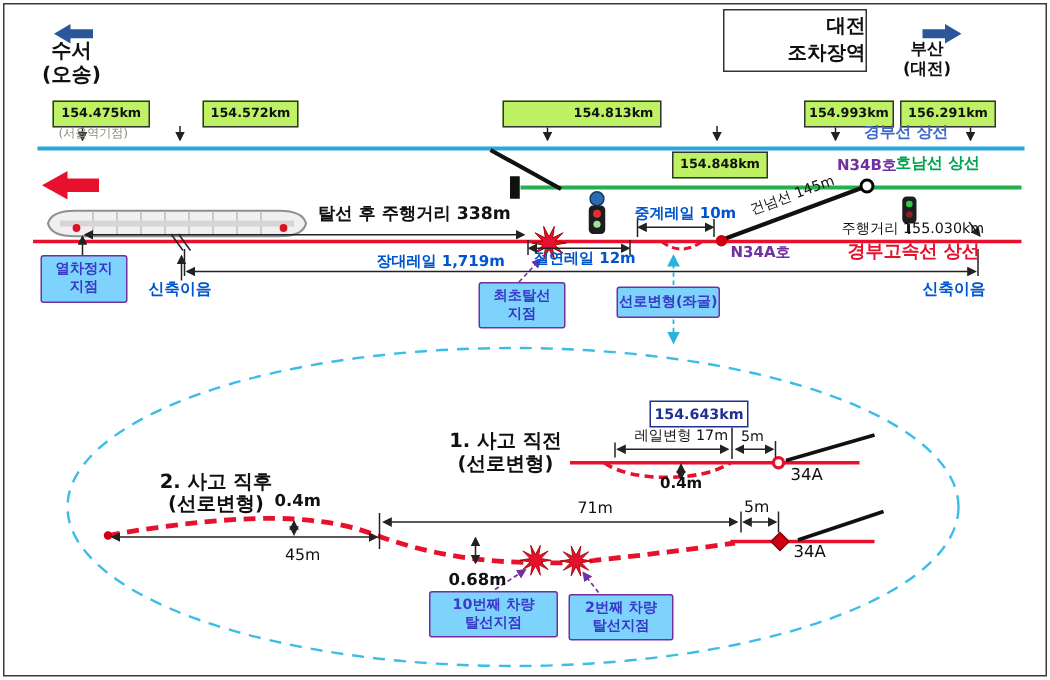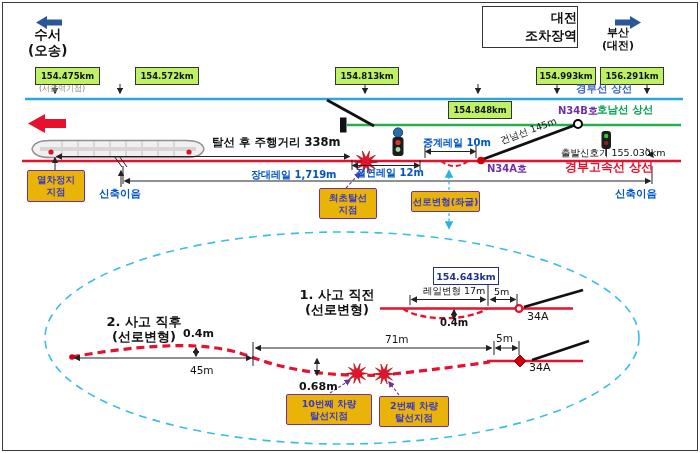--- a/index.html
+++ b/index.html
@@ -12,21 +12,21 @@
   .c{text-align:center;}
   .blue{color:#0055cc;}
   .magenta{color:#7030a0;}
   .green{color:#00a550;}
   .red{color:#e8112d;}
   .steel{color:#4169c8;}
   .blk{color:#111;}
   .gray{color:#8a8a7a;}
   .kmbox{position:absolute;background:#bef264;border:1px solid #333;color:#111;
          font-weight:bold;font-size:8.5px;display:flex;align-items:center;justify-content:center;z-index:3;}
-  .pbox{position:absolute;background:#eab308;border:1.5px solid #7030a0;color:#3a3ac8;border-radius:2px;
+  .pbox{position:absolute;background:#7dd3fc;border:1.5px solid #7030a0;color:#3a3ac8;border-radius:2px;
         font-weight:bold;font-size:9.5px;text-align:center;display:flex;flex-direction:column;
         align-items:center;justify-content:center;line-height:1.25;z-index:4;}
   .station{position:absolute;background:#fff;border:1.5px solid #333;color:#111;font-weight:bold;
         font-size:13px;text-align:center;display:flex;flex-direction:column;align-items:center;
         justify-content:center;line-height:1.35;z-index:3;}
   .navybox{position:absolute;background:#fff;border:1.5px solid #20308f;color:#20308f;font-weight:bold;
         font-size:9.5px;display:flex;align-items:center;justify-content:center;z-index:4;}
 </style>
 </head>
 <body>
@@ -183,36 +183,36 @@
     <div>부산</div>
       <div>(대전)</div>
   </div>
   <div class="station" style="left:482px;top:6px;width:94px;height:40px;align-items:flex-end;">
     <div>대전</div>
       <div>조차장역</div>
   </div>
 
   <div class="kmbox" style="left:35px;top:67px;width:63px;height:16px;">154.475km</div>
   <div class="kmbox" style="left:100px;top:67px;width:62px;height:16px;margin-left:35px;">154.572km</div>
-  <div class="kmbox" style="left:335px;top:67px;width:62px;height:16px;">154.813km</div>
+  <div class="kmbox" style="left:335px;top:67px;width:62px;height:16px;padding-left:42px;">154.813km</div>
   <div class="kmbox" style="left:448px;top:67px;width:62px;height:16px;margin-top:34px;">154.848km</div>
   <div class="kmbox" style="left:536px;top:67px;width:58px;height:16px;">154.993km</div>
   <div class="kmbox" style="left:600px;top:67px;width:62px;height:16px;">156.291km</div>
   <div class="lbl gray" style="left:39px;top:84px;font-size:8px;">(서울역기점)</div>
 
   <div class="lbl b steel" style="left:576px;top:82px;font-size:10.5px;">경부선 상선</div>
   <div class="lbl b magenta" style="left:558px;top:105px;font-size:10px;">N34B호</div>
   <div class="lbl b green" style="left:597px;top:103px;font-size:10.5px;">호남선 상선</div>
 
   <div class="lbl b blk" style="left:212px;top:136px;font-size:11.5px;">탈선 후 주행거리 338m</div>
   <div class="lbl b blue" style="left:423px;top:137px;font-size:10px;">중계레일 10m</div>
   <div class="lbl b blue" style="left:356px;top:167px;font-size:10px;">절연레일 12m</div>
   <div class="lbl blk" style="left:501px;top:136px;font-size:9.5px;transform:rotate(-20deg);transform-origin:left center;">건넘선 145m</div>
   <div class="lbl b magenta" style="left:487px;top:163px;font-size:10px;">N34A호</div>
-  <div class="lbl blk" style="left:561px;top:148px;font-size:9.5px;">출발신호기 155.030km</div>
+  <div class="lbl blk" style="left:561px;top:148px;font-size:9.5px;">주행거리 155.030km</div>
   <div class="lbl b red" style="left:565px;top:161px;font-size:12px;">경부고속선 상선</div>
   <div class="lbl b blue" style="left:251px;top:169px;font-size:10px;">장대레일 1,719m</div>
   <div class="lbl b blue" style="left:99px;top:187px;font-size:10.5px;">신축이음</div>
   <div class="lbl b blue" style="left:615px;top:187px;font-size:10.5px;">신축이음</div>
 
   <div class="pbox" style="left:27px;top:170px;width:56px;height:30px;">
     <div>열차정지</div>
       <div>지점</div>
   </div>
   <div class="pbox" style="left:319px;top:188px;width:56px;height:29px;">

